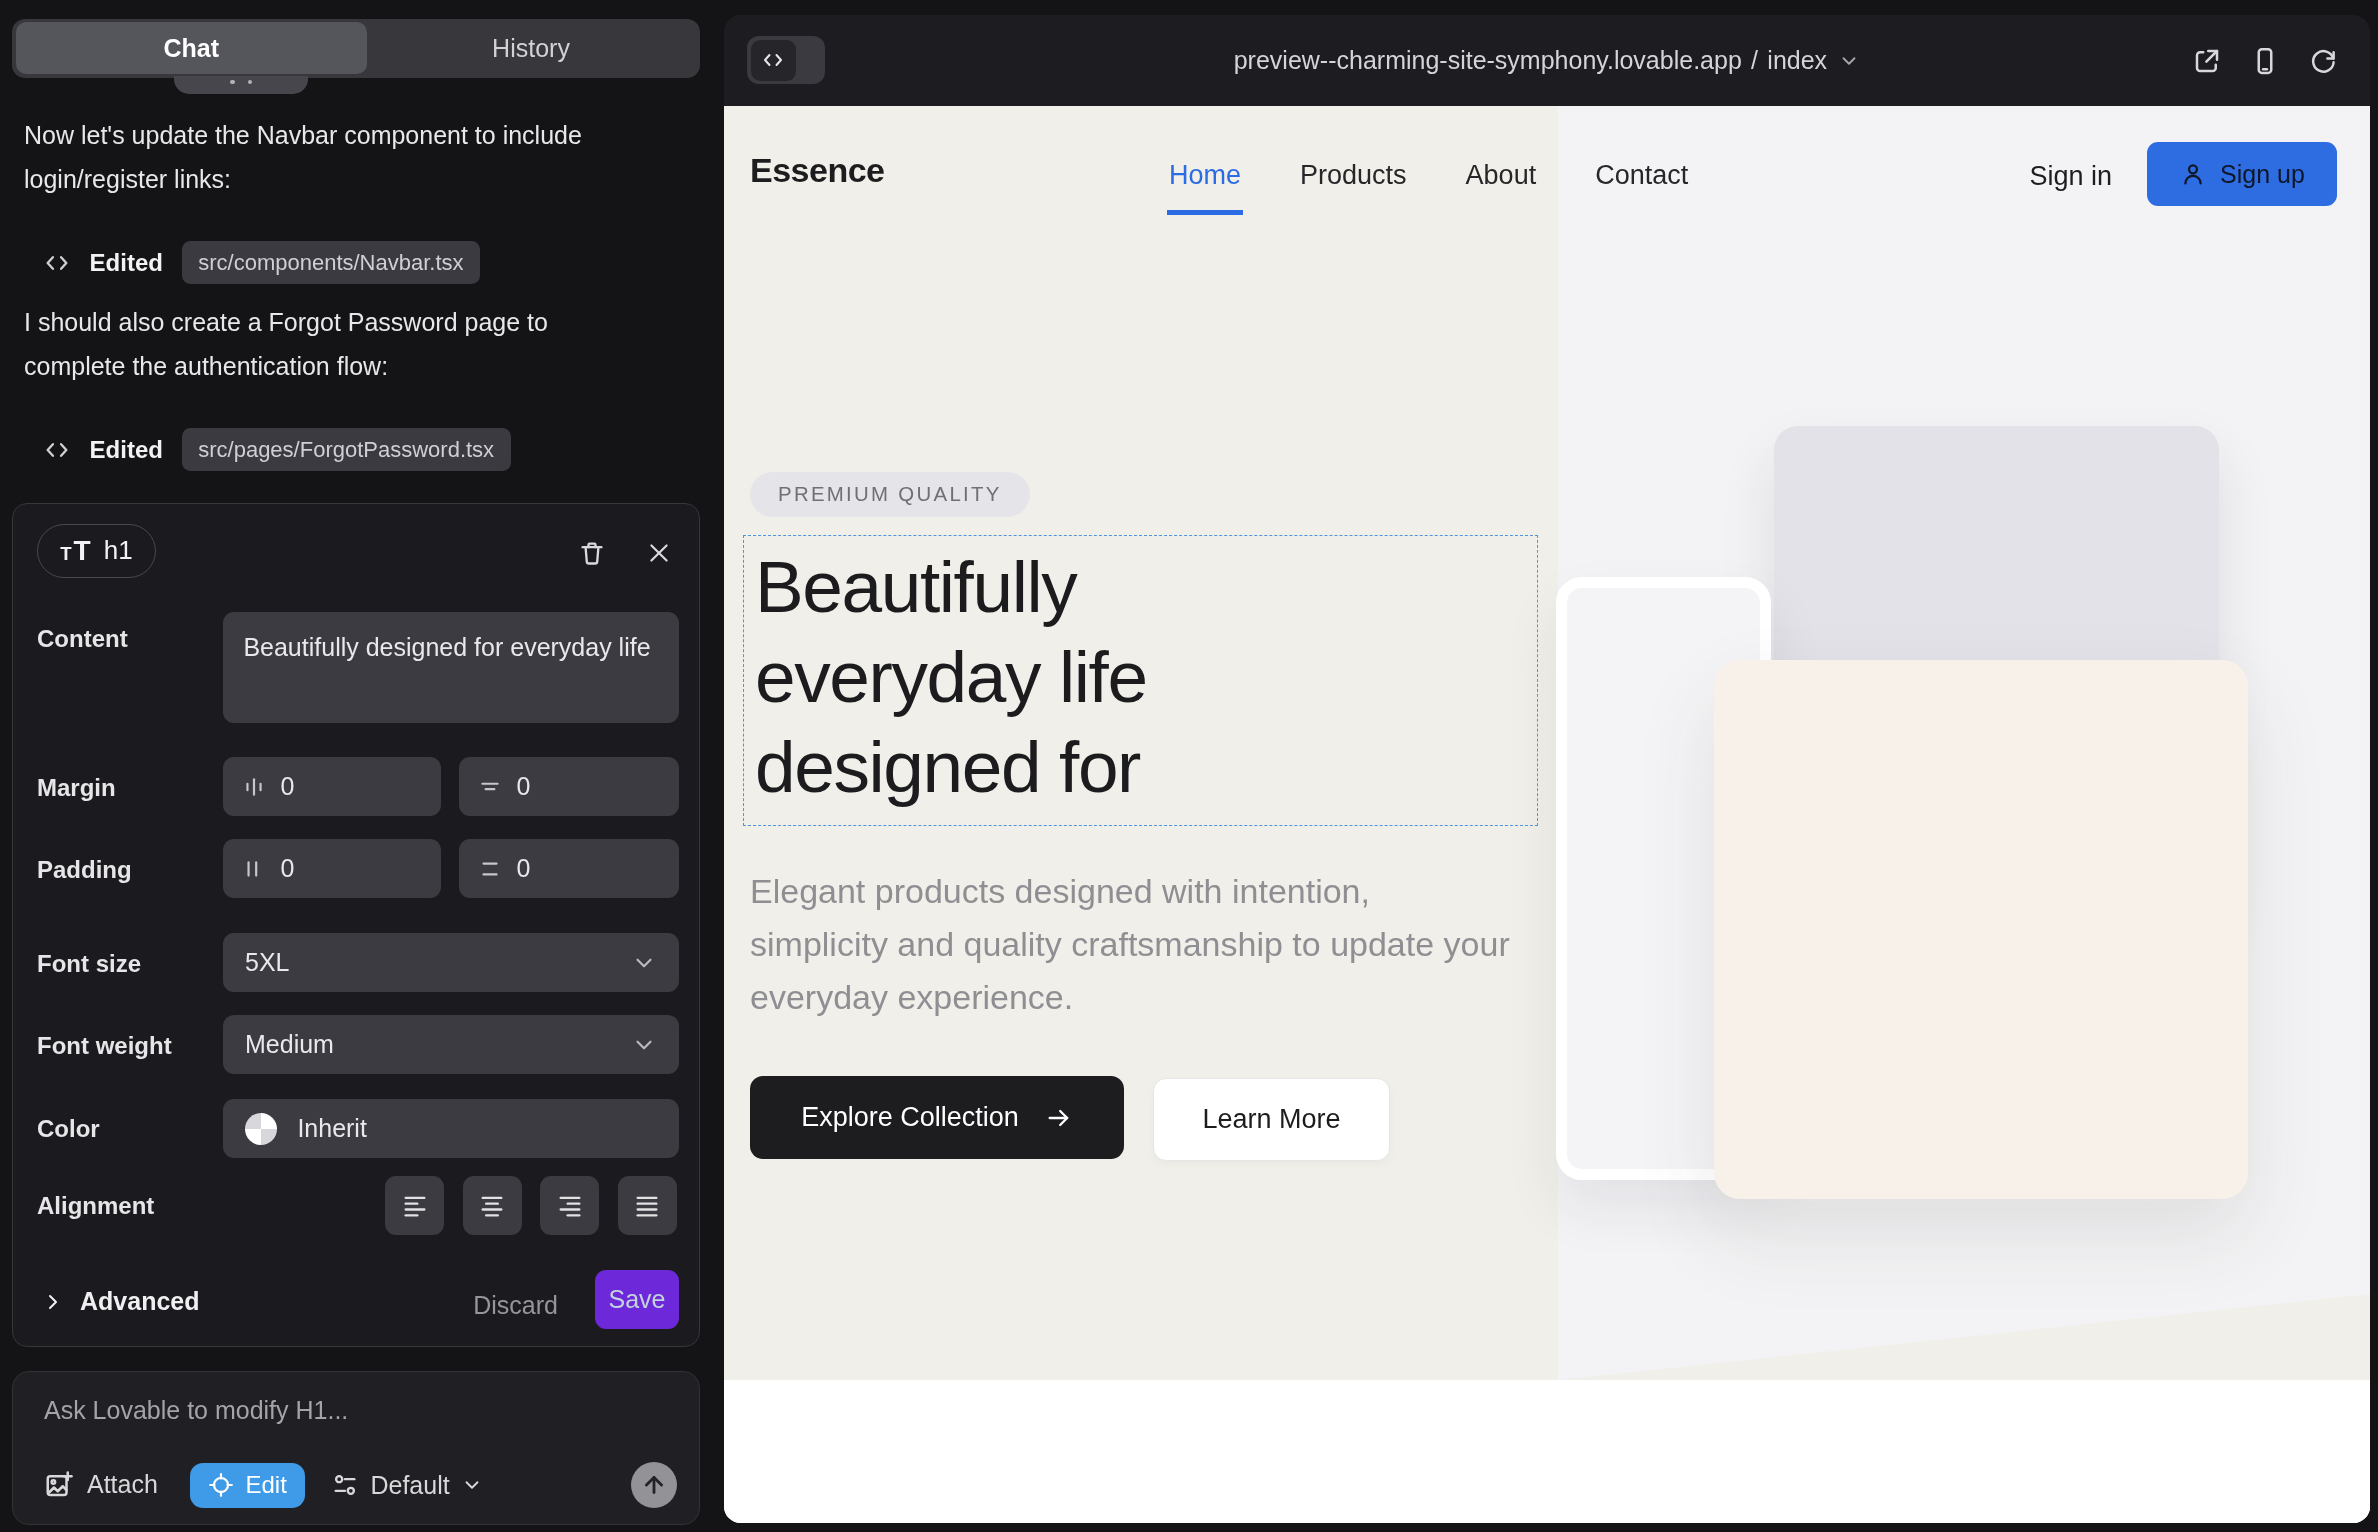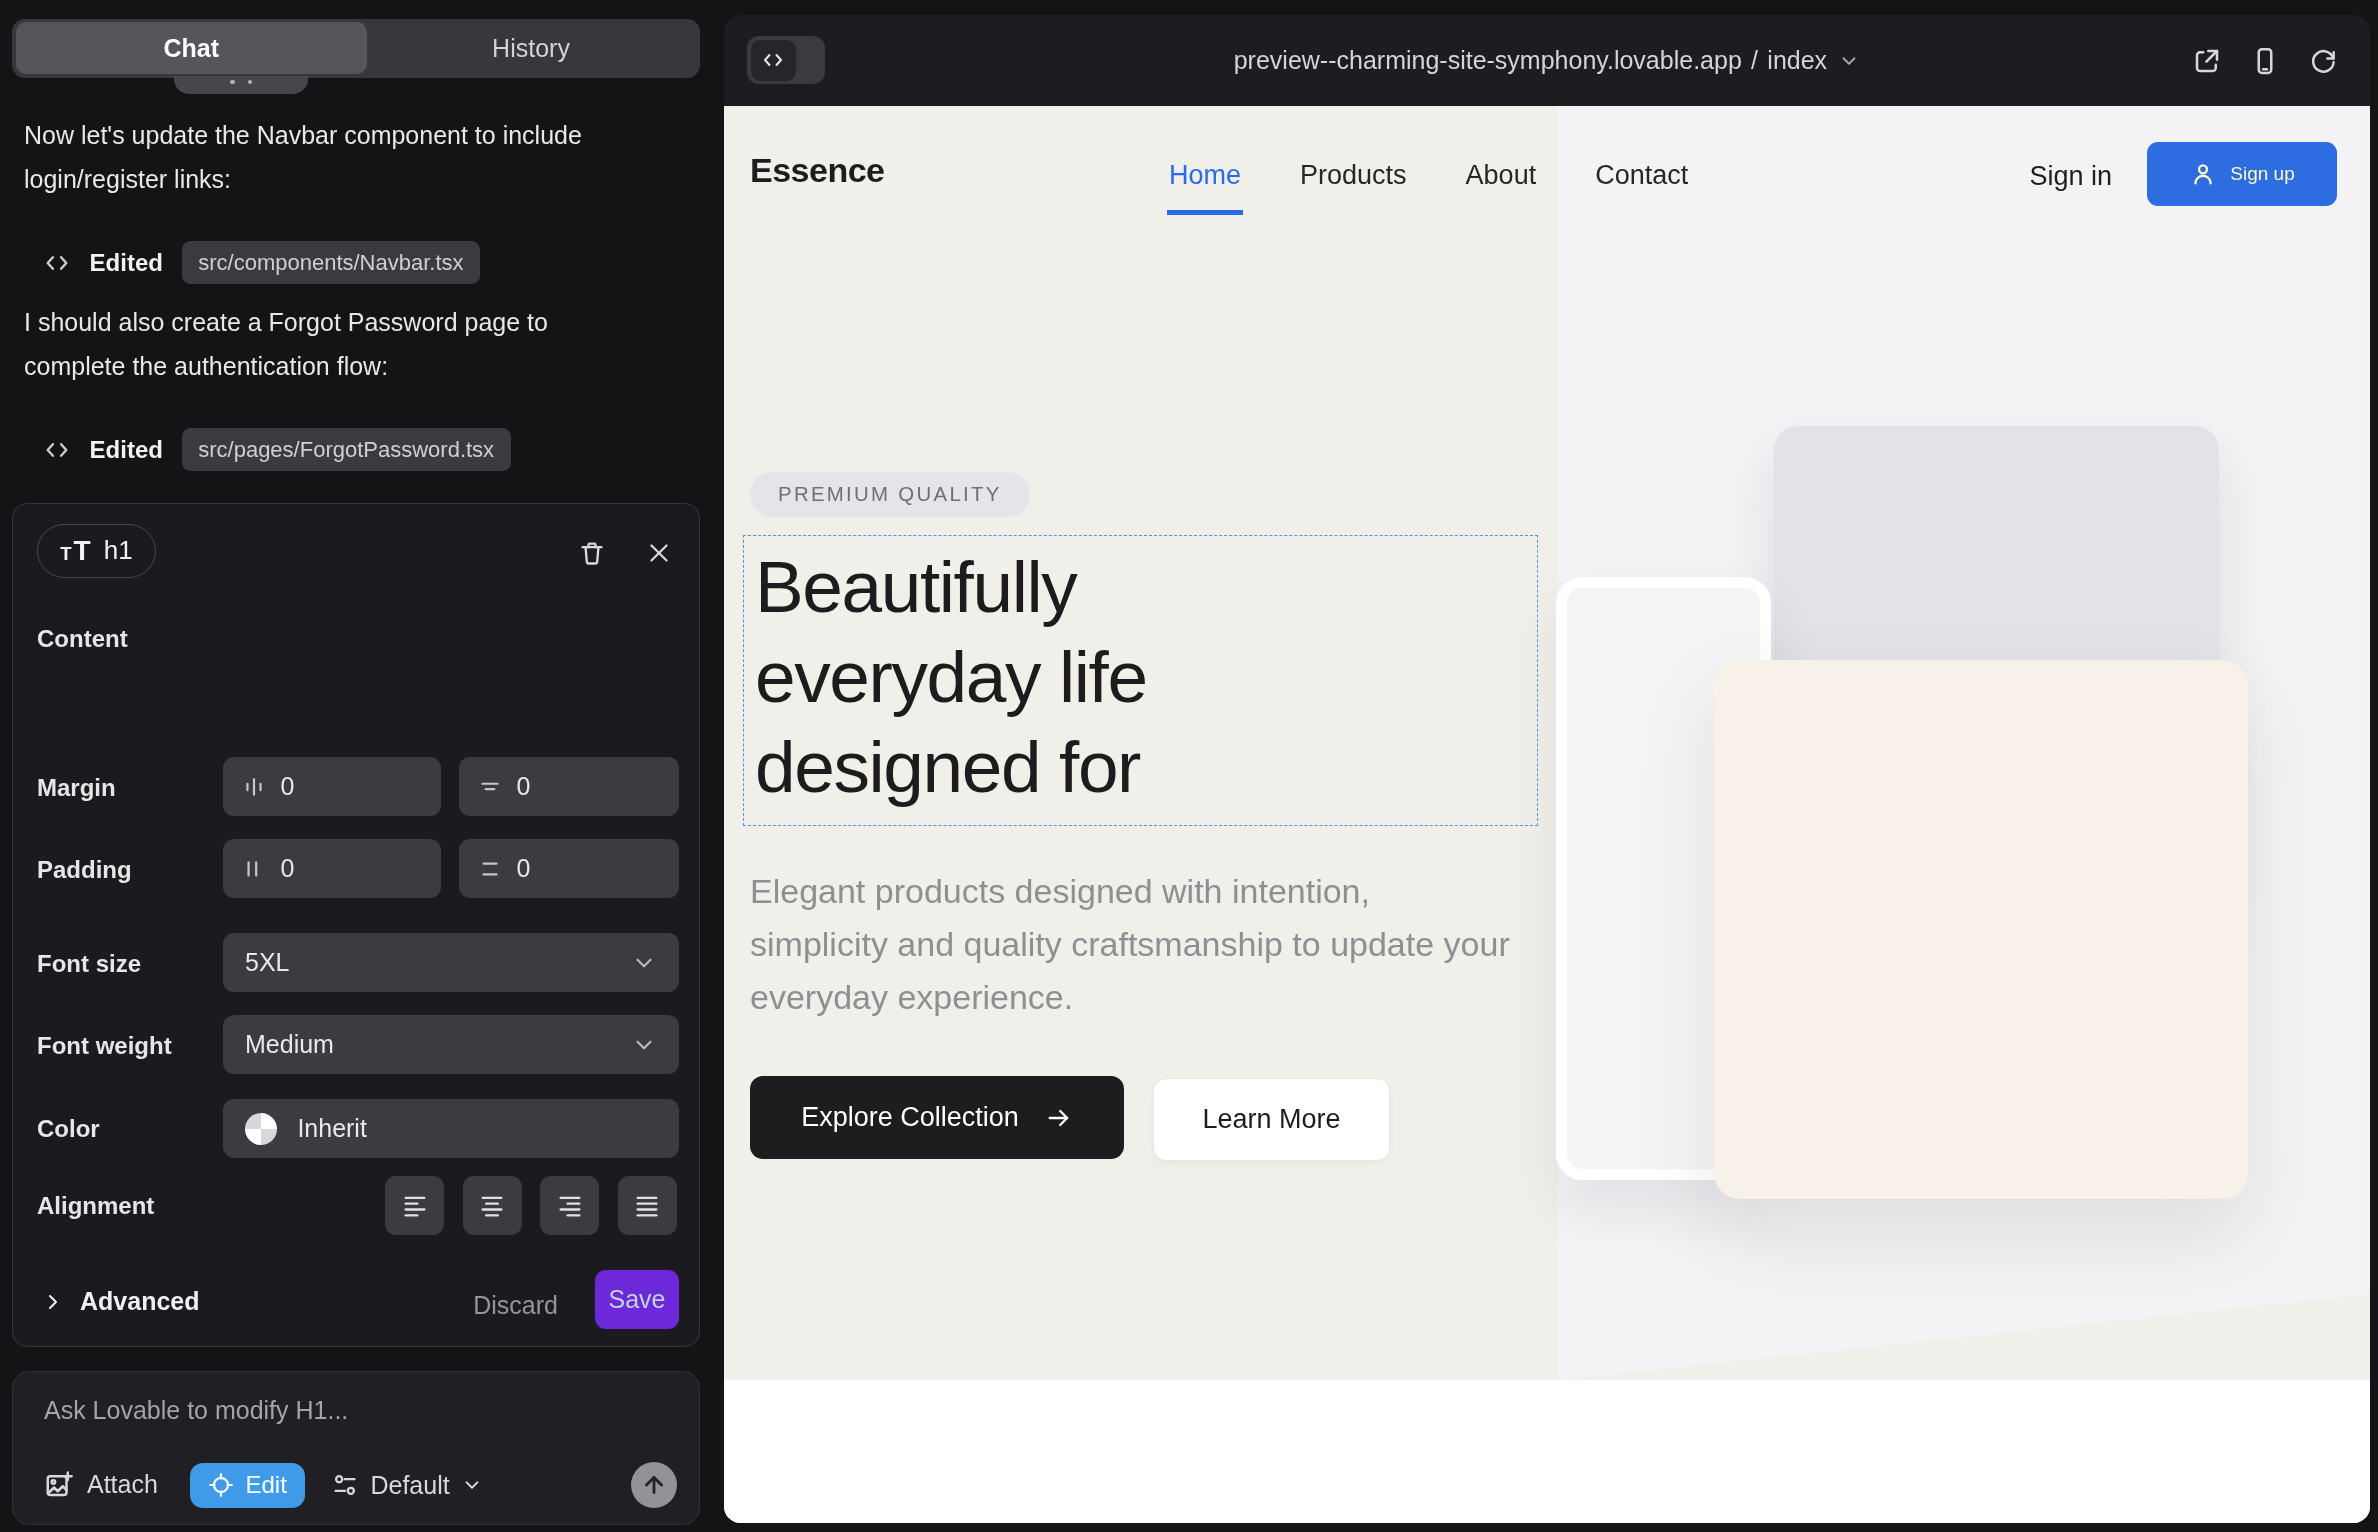--- a/index.html
+++ b/index.html
@@ -71,21 +71,21 @@
   .wedge { position:absolute; left:834px; top:1188px; width:813px; height:86px; background:#f1efe9; clip-path:polygon(0 100%,100% 0,100% 100%); }
   .bottom-band { position:absolute; left:0; top:1274px; width:100%; height:144px; background:#ffffff; }
 
   .navbar { position:absolute; left:0; top:0; width:100%; height:139px;padding-left:44px; }
   .brand { position:absolute; left:26px; top:45px; font-size:34px; font-weight:700; color:#1d1d1f; letter-spacing:-0.5px; cursor:pointer; }
   .nav-links { position:absolute; left:445px; top:54px; display:flex; gap:59px; font-size:27px; color:#27272a; }
   .nav-links span { cursor:pointer; }
   .nav-links .active-link { color:#2b6be4; position:relative; }
   .nav-links .active-link::after { content:""; position:absolute; left:-1.9px; right:-1.9px; bottom:-24px; height:4.6px; background:#2b6be4; }
   .signin { position:absolute; right:258px; top:55px; font-size:27px; color:#1e1e20; cursor:pointer; }
-  .signup { position:absolute; left:1423px; top:36px; width:190px; height:64px; background:#2e6ce2; border-radius:11px; color:#fef9c3; font-size:19px; font-weight:500; display:flex; align-items:center; justify-content:center; gap:13px; cursor:pointer; }
+  .signup { position:absolute; left:1423px; top:36px; width:190px; height:64px; background:#2e6ce2; border-radius:11px; color:#0f172a; font-size:25px; font-weight:500; display:flex; align-items:center; justify-content:center; gap:13px; cursor:pointer; }
 
   .badge { position:absolute; left:26px; top:366px; height:45px; border-radius:23px; background:#e5e4e8; color:#6f6f75; font-size:20.4px; font-weight:500; letter-spacing:2.3px; display:inline-flex; align-items:center; padding:0 28px; }
   .sel-outline { position:absolute; left:18.6px; top:429px; width:795px; height:291px; border:1.9px dashed #4e95e0; }
   .hero-h1 { position:absolute; left:31px; top:436px; font-size:73px; line-height:90px; font-weight:500; letter-spacing:-1.4px; color:#1c1c1e; cursor:pointer; }
   .hero-h1 span { display:block; }
   .hero-p { position:absolute; left:26px; top:759px; width:761px; font-size:34px; line-height:53px; color:#8f8f93; }
   .cta-dark { position:absolute; left:26px; top:970px; width:374px; height:83px; background:#1d1d1f; border-radius:13px; color:#ffffff; font-size:27px; display:flex; align-items:center; justify-content:center; gap:26px; cursor:pointer; }
   .cta-light { position:absolute; left:429px; top:972px; width:237px; height:83px; background:#ffffff; border:1.9px solid #e6e6e8; border-radius:13px; color:#1d1d1f; font-size:27px; display:flex; align-items:center; justify-content:center; cursor:pointer; box-shadow:0 3.7px 9.3px rgba(0,0,0,.03); }
 </style>
 </head>
@@ -147,20 +147,21 @@
           </svg>
       </div>
       <div class="icon-btn" style="left:629px;">
         <svg class="ico" width="26" height="26" viewBox="0 0 24 24">
             <path d="M5 5l14 14"></path>
             <path d="M19 5 5 19"></path>
           </svg>
       </div>
 
       <div class="field-label" style="top:121px;">Content</div>
+      <div class="control textarea">Beautifully designed for everyday life</div>
 
       <div class="field-label" style="top:270px;">Margin</div>
       <div class="control num-input" style="left:210px; top:253px; width:218px;">
         <span class="mini">
           <svg class="ico" width="24" height="24" viewBox="0 0 22 22">
               <line x1="11" y1="4" x2="11" y2="18"></line>
               <line x1="5" y1="8" x2="5" y2="14"></line>
               <line x1="17" y1="8" x2="17" y2="14"></line>
             </svg>
         </span>

